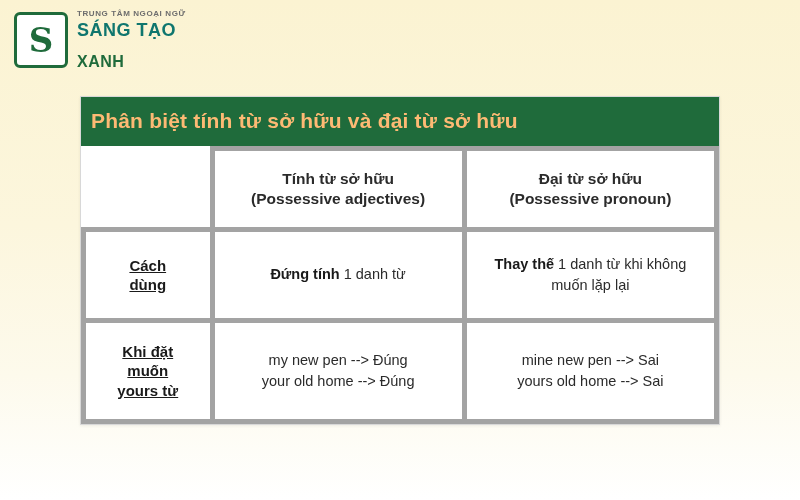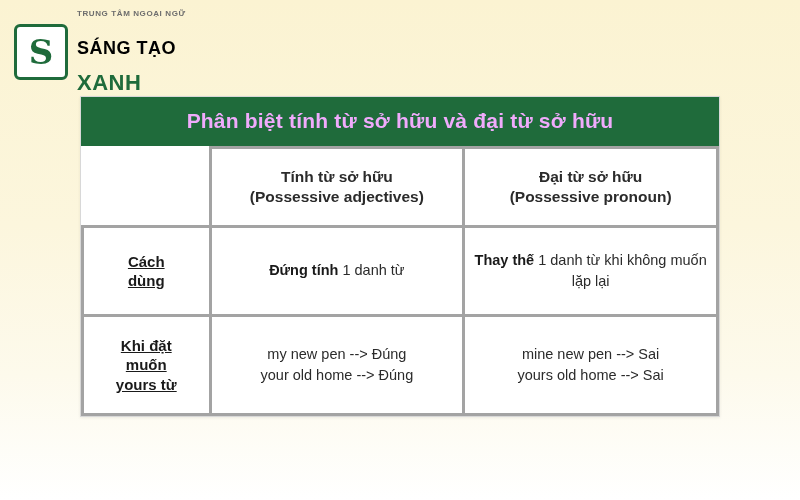--- a/index.html
+++ b/index.html
@@ -61,62 +61,62 @@
     display: flex;
     flex-direction: column;
     justify-content: center;
     line-height: 1;
   }
   .brand-top {
     font-size: 8px;
     letter-spacing: 0.6px;
     color: #6d6d6d;
     font-weight: bold;
-    margin-bottom: 21px;
+    margin-bottom: 3px;
   }
   .brand-main1 {
     font-size: 18px;
     font-weight: bold;
-    color: #000000;
+    color: #0f766e;
     letter-spacing: 0.5px;
   }
   .brand-main2 {
-    font-size: 22px;
+    font-size: 16px;
     font-weight: bold;
     color: #1f6b3b;
     letter-spacing: 0.5px;
     margin-top: 15px;
   }
   
   .card {
     position: absolute;
     left: 80px;
     top: 96px;
     width: 640px;
     background: #ffffff;
     border: 1px solid #d8d8d8;
     box-sizing: border-box;
     box-shadow: 0 1px 3px rgba(0,0,0,0.07);
   }
   .card-title {
     background: #1f6b3b;
-    color: #f0abfc;
+    color: #fdba74;
     font-size: 21px;
     font-weight: bold;
-    text-align: center;
+    text-align: left;
     padding: 12px 10px 13px 10px;
     letter-spacing: 0.2px;
   }
   table.compare {
     width: 100%;
     border-collapse: collapse;
     table-layout: fixed;
   }
   table.compare td {
-    border: 3px solid #a3a3a3;
+    border: 5px solid #a3a3a3;
     text-align: center;
     vertical-align: middle;
     color: #2b2b2b;
     padding: 10px 8px;
   }
   table.compare td.col-label {
     width: 110px;
     font-weight: bold;
     font-size: 15px;
     color: #1a1a1a;

